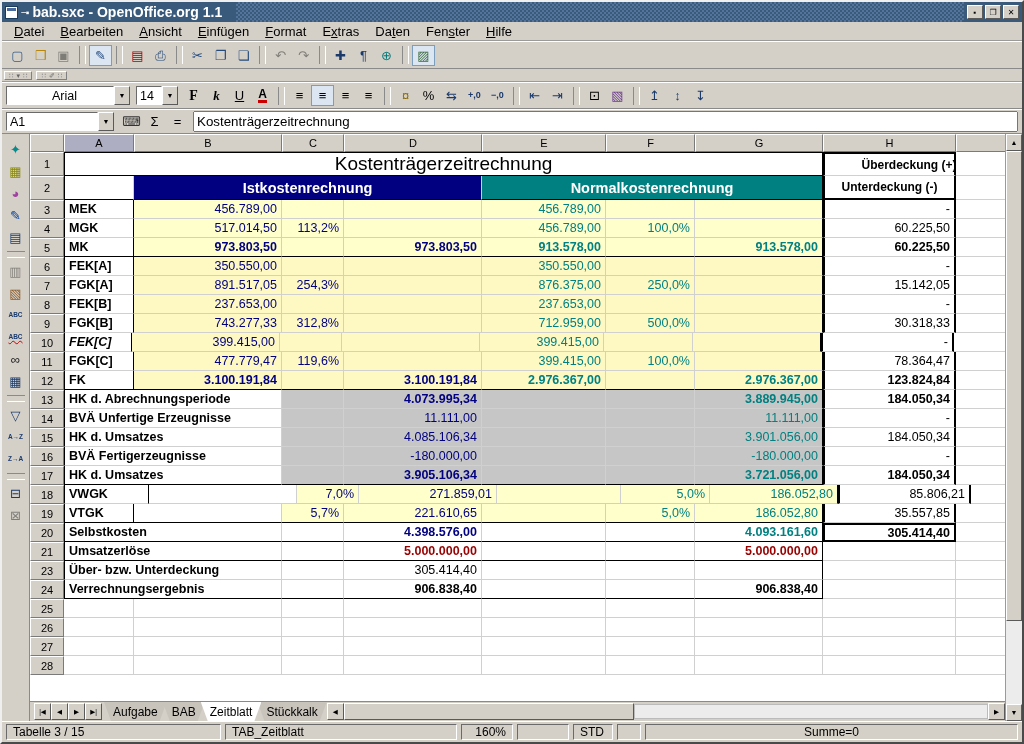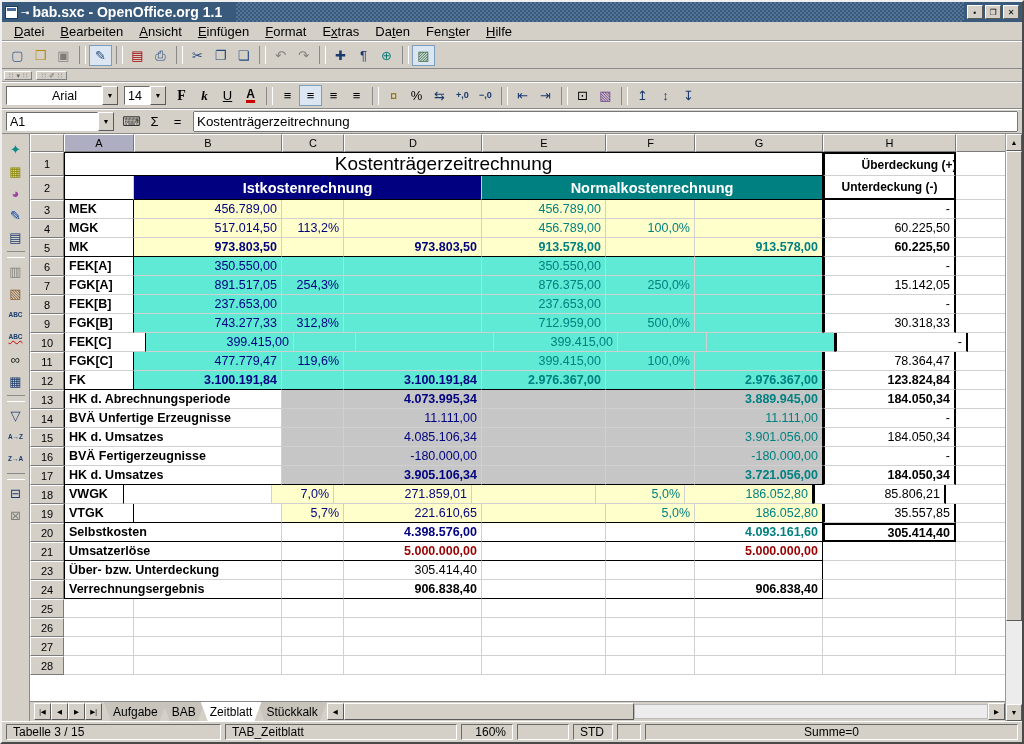--- a/index.html
+++ b/index.html
@@ -62,21 +62,21 @@
      border-right:1px solid #d0d0d0;border-bottom:1px solid #d0d0d0;overflow:hidden;white-space:nowrap;}
   .fill{flex:1;border-right:none;}
   .r{justify-content:flex-end;}
   .b{font-weight:bold;}
   .lbl{font-weight:bold;}
   .ist{color:#000080;}
   .nrm{color:#008080;}
   .bk{color:#000;}
   .rd{color:#990000;font-weight:bold;}
   .y1{background:#ffffcc;}
-  .y2{background:#5eead4;}
+  .y2{background:#fef9c3;}
   .gy{background:#c6c6c6;}
   .bl{border-left:1px solid #000;}
   .br{border-right:1px solid #000;}
   .bb{border-bottom:1px solid #000;}
   .ttl{justify-content:center;font-size:19px;border:1px solid #000;}
   .chdr{color:#fff;font-weight:bold;font-size:14.5px;justify-content:center;}
   .hdrIst{background:#000080;}
   .hdrNrm{background:#008080;}
   .hcap{font-weight:bold;font-size:12px;justify-content:center;padding:0 1px;}
   .HL{border-left:2px solid #000;}
@@ -189,21 +189,21 @@
       </span>
   </div>
 
   <div class="ministrip" id="ministrip">
       <span class="mseg">∷ <span>▾</span> ∷</span>
       <span class="mseg">∷ <span>✐</span> ∷</span>
     </div>
 
   <div class="bar objbar">
     <span class="combo" style="margin-right:6px;">
-      <input style="width: 96px; padding-left: 45px;" value="Arial">
+      <input style="width: 108px; padding-left: 45px;" value="Arial">
       <span class="drop">▼</span>
     </span>
     <span class="combo" style="margin-right:4px;">
       <input style="width: 26px;" value="14">
       <span class="drop">▼</span>
     </span>
     <span style="display:flex;align-items:center;" id="objicons">
         <span class="tbtn">
           <span class="glyph gBold">F</span>
         </span>
@@ -452,21 +452,21 @@
             <div class="c ist r y2" style="width: 62px;">312,8%</div>
             <div class="c y2" style="width: 138px;"></div>
             <div class="c nrm r y2" style="width: 124px;">712.959,00</div>
             <div class="c nrm r y2" style="width: 89px;">500,0%</div>
             <div class="c y2 br" style="width: 128px;"></div>
             <div class="c bk r HL HR" style="width: 133px;">30.318,33</div>
             <div class="c fill"></div>
           </div>
           <div class="grow" style="height: 19px;">
             <div class="rowhdr">10</div>
-            <div class="c lbl bl br" style="width: 82px;">FEK[C]</div>
+            <div class="c lbl bl br" style="width: 68px; font-style: italic;">FEK[C]</div>
             <div class="c ist r y2" style="width: 148px;">399.415,00</div>
             <div class="c y2" style="width: 62px;"></div>
             <div class="c y2" style="width: 138px;"></div>
             <div class="c nrm r y2" style="width: 124px;">399.415,00</div>
             <div class="c y2" style="width: 89px;"></div>
             <div class="c y2 br" style="width: 128px;"></div>
             <div class="c bk r HL HR" style="width: 133px;">-</div>
             <div class="c fill"></div>
           </div>
           <div class="grow" style="height: 19px;">
@@ -543,21 +543,21 @@
             <div class="c gy bb" style="width: 62px;"></div>
             <div class="c ist r b gy bb" style="width: 138px;">3.905.106,34</div>
             <div class="c gy bb" style="width: 124px;"></div>
             <div class="c gy bb" style="width: 89px;"></div>
             <div class="c nrm r b gy bb br" style="width: 128px;">3.721.056,00</div>
             <div class="c bk r b HL HR" style="width: 133px;">184.050,34</div>
             <div class="c fill"></div>
           </div>
           <div class="grow" style="height: 19px;">
             <div class="rowhdr">18</div>
-            <div class="c lbl bl br" style="width: 60px;">VWGK</div>
+            <div class="c lbl bl br" style="width: 85px;">VWGK</div>
             <div class="c" style="width: 148px;"></div>
             <div class="c ist r y1" style="width: 62px;">7,0%</div>
             <div class="c ist r y1" style="width: 138px;">271.859,01</div>
             <div class="c y1" style="width: 124px;"></div>
             <div class="c nrm r y1" style="width: 89px;">5,0%</div>
             <div class="c nrm r y1 br" style="width: 128px;">186.052,80</div>
             <div class="c bk r HL HR" style="width: 133px;">85.806,21</div>
             <div class="c fill"></div>
           </div>
           <div class="grow" style="height: 19px;">

